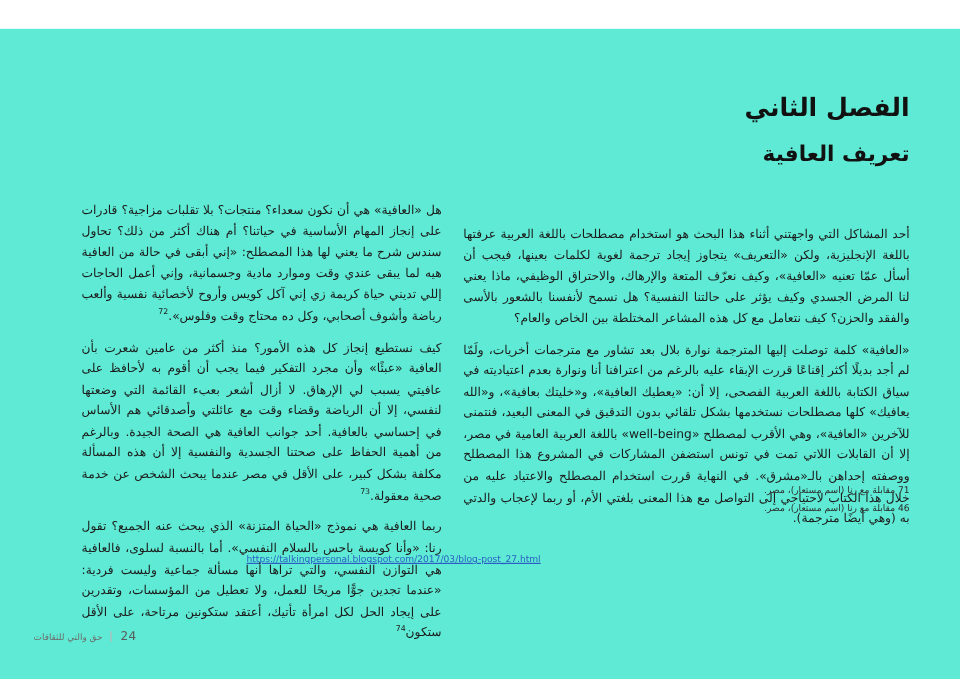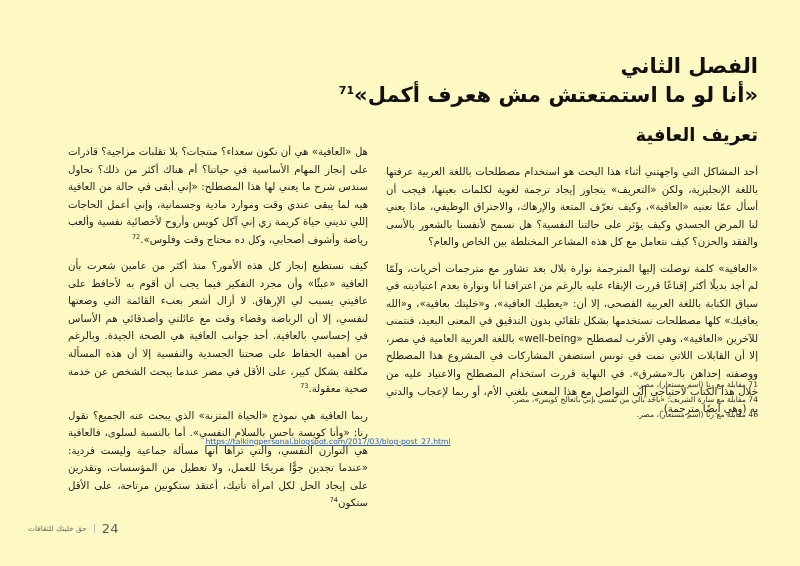--- a/index.html
+++ b/index.html
@@ -7,22 +7,23 @@
     width:800px;height:566px;
     background:#ffffff;
     font-family:"DejaVu Sans","Liberation Sans",sans-serif;
     color:#1a1a1a;
     overflow:hidden;
     position:relative;
   }
   .page{
     position:absolute;
     inset:0;
-    background:#fef9c3;
+    background:#5eead4;
     box-sizing:border-box;
+    margin-top:24px;
   }
 
   
   .head-block{
     position:absolute;
     top:52px; right:42px;
     width:372px;
     text-align:right;
     direction:rtl;
   }
@@ -117,21 +118,21 @@
     position:absolute;
     bottom:30px; left:28px;
     display:flex;
     align-items:center;
     gap:7px;
     direction:rtl;
     font-size:7.4px;
     color:#6d6d6d;
   }
   .footer .pgnum{
-    font-size:13px;
+    font-size:10px;
     color:#5a5a5a;
     letter-spacing:.3px;
   }
   .footer .sep{
     width:1px;height:9px;
     background:#b9b9b9;
     display:inline-block;
   }
   .footer .ftext{
     font-size:7.4px;
@@ -139,44 +140,42 @@
     white-space:nowrap;
   }
 </style>
 </head>
 <body>
 
 <div class="page">
 
   <div class="head-block">
     <div class="chapter-label">الفصل الثاني</div>
-    <div class="chapter-title"><span>«أنا لو ما استمتعتش مش هعرف أكمل»</span><sup>71</sup></div>
     <div class="section-head">تعريف العافية</div>
   </div>
 
   <div class="col col-right">
     <p>أحد المشاكل التي واجهتني أثناء هذا البحث هو استخدام مصطلحات باللغة العربية عرفتها باللغة الإنجليزية، ولكن «التعريف» يتجاوز إيجاد ترجمة لغوية لكلمات بعينها، فيجب أن أسأل عمّا تعنيه «العافية»، وكيف نعرّف المتعة والإرهاك، والاحتراق الوظيفي، ماذا يعني لنا المرض الجسدي وكيف يؤثر على حالتنا النفسية؟ هل نسمح لأنفسنا بالشعور بالأسى والفقد والحزن؟ كيف نتعامل مع كل هذه المشاعر المختلطة بين الخاص والعام؟</p>
     <p>«العافية» كلمة توصلت إليها المترجمة نوارة بلال بعد تشاور مع مترجمات أخريات، ولَمّا لم أجد بديلًا أكثر إقناعًا قررت الإبقاء عليه بالرغم من اعترافنا أنا ونوارة بعدم اعتياديته في سياق الكتابة باللغة العربية الفصحى، إلا أن: «يعطيك العافية»، و«خليتك بعافية»، و«الله يعافيك» كلها مصطلحات نستخدمها بشكل تلقائي بدون التدقيق في المعنى البعيد، فنتمنى للآخرين «العافية»، وهي الأقرب لمصطلح «well-being» باللغة العربية العامية في مصر، إلا أن القابلات اللاتي تمت في تونس استضفن المشاركات في المشروع هذا المصطلح ووصفته إحداهن بالـ«مشرق». في النهاية قررت استخدام المصطلح والاعتياد عليه من خلال هذا الكتاب لاحتياجي إلى التواصل مع هذا المعنى بلغتي الأم، أو ربما لإعجاب والدتي به (وهي أيضًا مترجمة).</p>
   </div>
 
   <div class="col col-left">
     <p><span>هل «العافية» هي أن نكون سعداء؟ منتجات؟ بلا تقلبات مزاجية؟ قادرات على إنجاز المهام الأساسية في حياتنا؟ أم هناك أكثر من ذلك؟ تحاول سندس شرح ما يعني لها هذا المصطلح: «إني أبقى في حالة من العافية هيه لما يبقى عندي وقت وموارد مادية وجسمانية، وإني أعمل الحاجات إللي تديني حياة كريمة زي إني آكل كويس وأروح لأخصائية نفسية وألعب رياضة وأشوف أصحابي، وكل ده محتاج وقت وفلوس».</span><sup>72</sup></p>
     <p><span>كيف نستطيع إنجاز كل هذه الأمور؟ منذ أكثر من عامين شعرت بأن العافية «عبئًا» وأن مجرد التفكير فيما يجب أن أقوم به لأحافظ على عافيتي يسبب لي الإرهاق. لا أزال أشعر بعبء القائمة التي وضعتها لنفسي، إلا أن الرياضة وقضاء وقت مع عائلتي وأصدقائي هم الأساس في إحساسي بالعافية. أحد جوانب العافية هي الصحة الجيدة. وبالرغم من أهمية الحفاظ على صحتنا الجسدية والنفسية إلا أن هذه المسألة مكلفة بشكل كبير، على الأقل في مصر عندما يبحث الشخص عن خدمة صحية معقولة.</span><sup>73</sup></p>
     <p><span>ربما العافية هي نموذج «الحياة المتزنة» الذي يبحث عنه الجميع؟ تقول رنا: «وأنا كويسة باحس بالسلام النفسي». أما بالنسبة لسلوى، فالعافية هي التوازن النفسي، والتي تراها أنها مسألة جماعية وليست فردية: «عندما تجدين جوًّا مريحًا للعمل، ولا تعطيل من المؤسسات، وتقدرين على إيجاد الحل لكل امرأة تأتيك، أعتقد ستكونين مرتاحة، على الأقل ستكون</span><sup>74</sup></p>
   </div>
 
   <div class="footnotes">
     <div class="fn"><span class="num">71</span> <span>مقابلة مع رنا (اسم مستعار)، مصر.</span></div>
-    <div class="fn"><span class="num">74</span> <span>مقابلة مع سارة الشريف: «باخد بالي من نفسي بإني باتعالج كويس»، مصر.</span></div>
     <div class="fn"><span class="num">46</span> <span>مقابلة مع رنا (اسم مستعار)، مصر.</span></div>
   </div>
 
   <div class="fn-73-line2">
     <a class="fn-url" href="#" style="color: rgb(43, 95, 196);">https://talkingpersonal.blogspot.com/2017/03/blog-post_27.html</a>
   </div>
 
   <div class="footer">
     <span class="pgnum">24</span>
     <span class="sep"></span>
-    <span class="ftext">حق خليتك للثقافات</span>
+    <span class="ftext">حق والتي للثقافات</span>
   </div>
 
 </div>
 
 </body></html>

